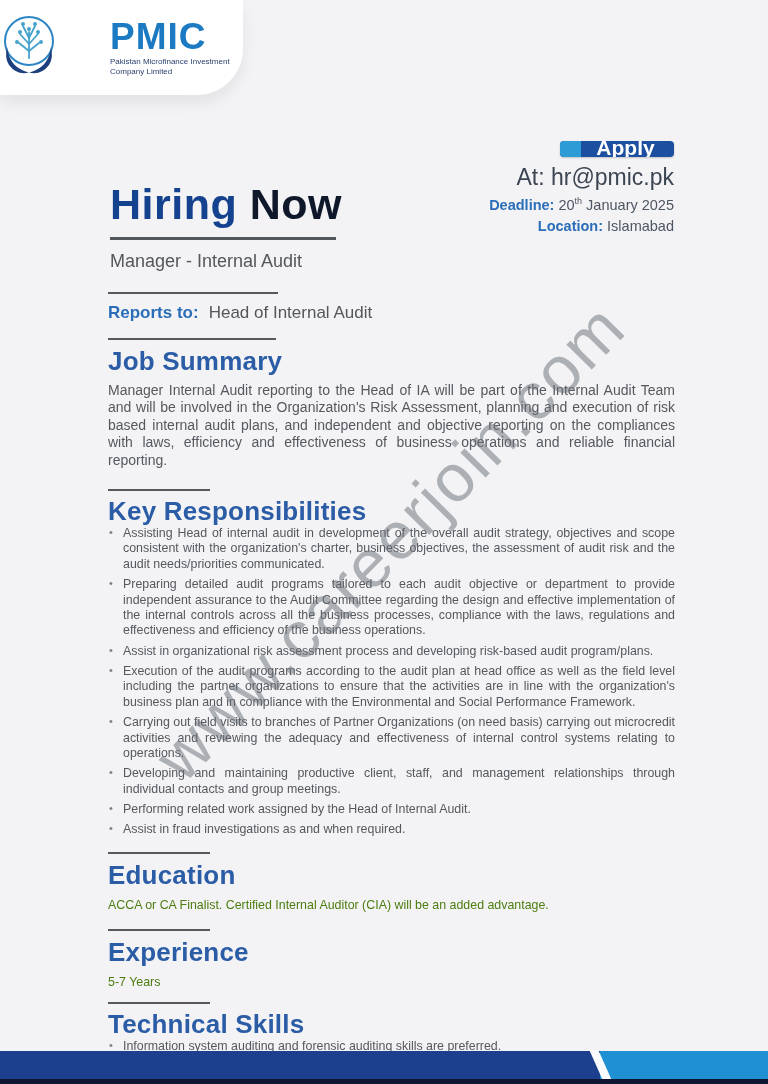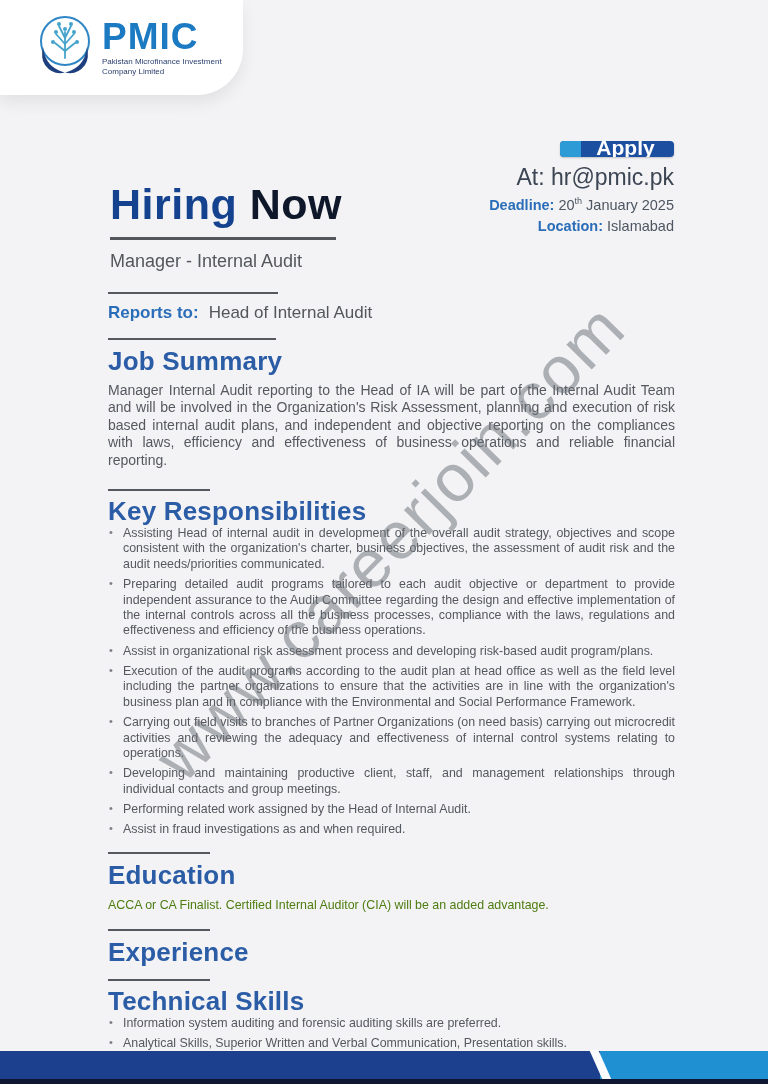--- a/index.html
+++ b/index.html
@@ -9,21 +9,21 @@
     background:#f3f3f5;
     font-family:"Liberation Sans", sans-serif;
     color:#55585e;
   }
 
   
   .logo-card {
     position:absolute; left:0; top:0; width:243px; height:95px;
     background:#ffffff; border-bottom-right-radius:46px;
     box-shadow:0 8px 16px rgba(0,0,0,0.07);
-    display:flex; align-items:center; padding-left:36px;
+    display:flex; align-items:center; gap:44px;
   }
   .logo-icon { flex:0 0 auto; margin-right:8px; }
   .logo-textwrap { display:flex; flex-direction:column; }
   .logo-name { font-size:37px; font-weight:bold; color:#1b7ac2; letter-spacing:1px; line-height:1; }
   .logo-tagline { font-size:8px; color:#2a3f6e; line-height:1.3; margin-top:2px; }
 
   
   .apply-block { position:absolute; right:94px; top:141px; display:flex; flex-direction:column; align-items:flex-end; }
   .apply-btn {
     display:flex; align-items:stretch; height:16px; min-width:114px;
@@ -173,20 +173,21 @@
     <li>Performing related work assigned by the Head of Internal Audit.</li>
     <li>Assist in fraud investigations as and when required.</li>
   </ul>
 
   <div class="rule r102 gap14 mb7"></div>
   <h2 class="sec">Education</h2>
   <p class="plain-txt">ACCA or CA Finalist. Certified Internal Auditor (CIA) will be an added advantage.</p>
 
   <div class="rule r102 gap16 mb7"></div>
   <h2 class="sec">Experience</h2>
+  <p class="plain-txt">5-7 Years</p>
 
   <div class="rule r102 gap12 mb6"></div>
   <h2 class="sec">Technical Skills</h2>
   <ul class="blist loose">
     <li>Information system auditing and forensic auditing skills are preferred.</li>
     <li>Analytical Skills, Superior Written and Verbal Communication, Presentation skills.</li>
 
   </ul>
 
 </div>

